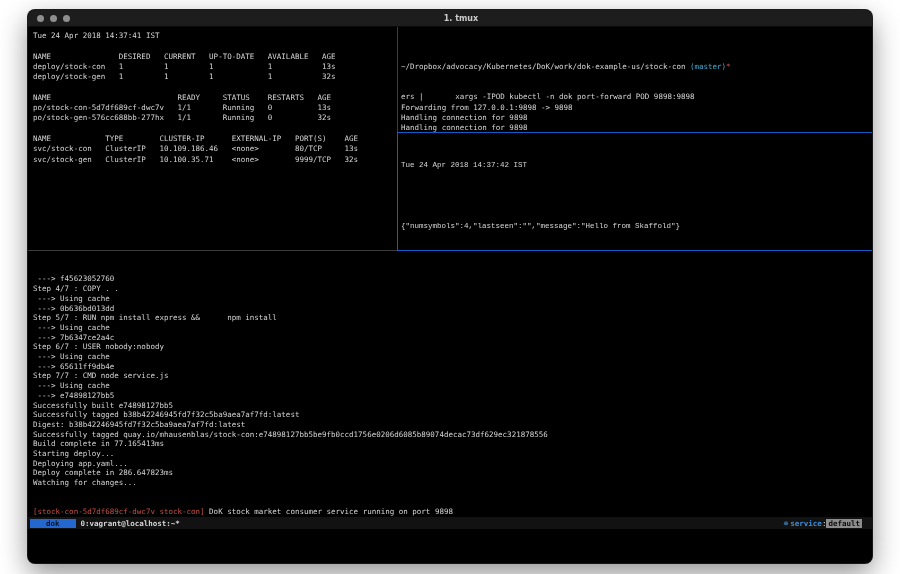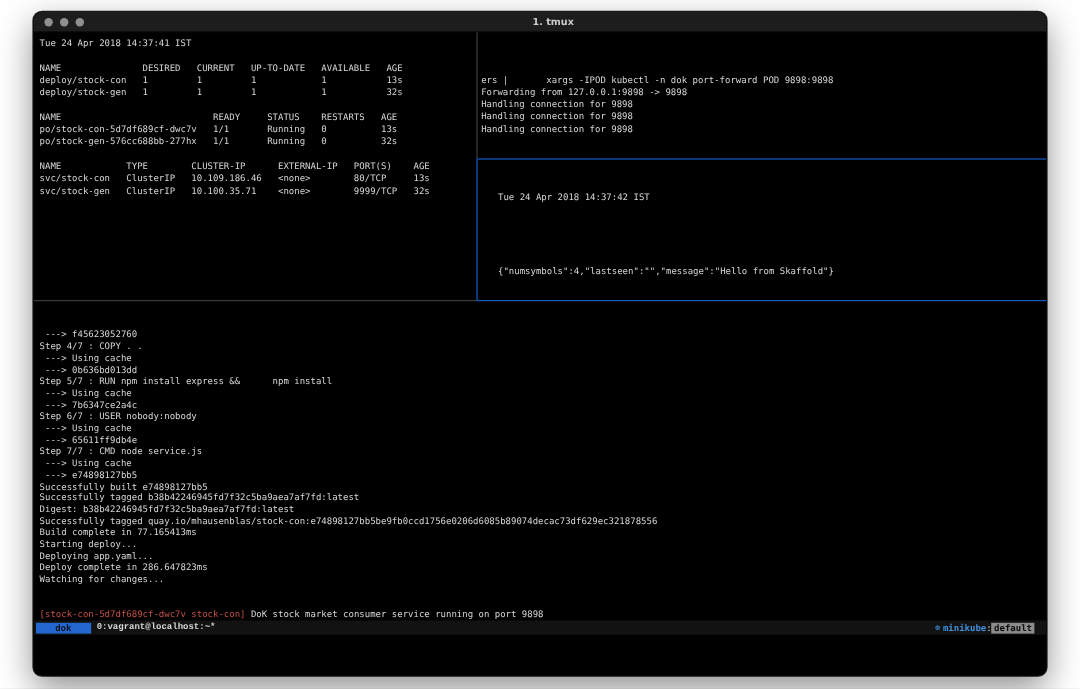--- a/index.html
+++ b/index.html
@@ -18,42 +18,42 @@
            color:#cccccc; font-family:"DejaVu Sans", sans-serif;padding-left:22px; }
 
   .term { position:absolute; left:0; top:17px; right:0; bottom:0; background:#000; }
 
   .pane { position:absolute; overflow:hidden; }
   .lines, .line { white-space:pre; font-size:7.5px; line-height:10.3px; color:#d6d6d6; }
   .line { min-height:10.3px; }
 
   .pane-tl     { left:0;   top:0;    width:369px; height:223px; padding:4px 0 0 5px; }
   .pane-tr     { left:370px; top:0;  right:0;     height:105px; padding:14px 0 0 3px; }
-  .pane-br     { left:384px; top:106px; right:0;  height:117px; padding:6px 0 0 3px; }
+  .pane-br     { left:370px; top:106px; right:0;  height:117px; padding:6px 0 0 3px;font-family:Liberation Mono, monospace; }
   .pane-bottom { left:0;  top:224px; right:0;     height:266px; padding:4px 0 0 5px; }
   .pane-bottom .lines, .pane-bottom .line { line-height:9.7px; }
   .pane-bottom .line { min-height:9.7px; }
 
   .divider { position:absolute; background:#3c3c3c; }
   .divider.blue { background:#155bc4; }
   .div-v-top    { left:369px; top:0;     width:1px; height:105px; }
   .div-v-active { left:369px; top:106px; width:1px; height:117px; }
   .div-h-mid    { left:369px; top:105px; right:0;   height:1px; }
   .div-h-bl     { left:0;     top:223px; width:369px; height:1px; }
   .div-h-br     { left:369px; top:223px; right:0;   height:1px; }
 
   .cyan   { color:#3fb0d8; }
   .yellow { color:#c79a00; }
   .red    { color:#c05046; }
 
   .statusbar { position:absolute; left:0; top:490px; right:0; height:12px;
                background:#121212; display:flex; align-items:center;
                font-size:7.5px; color:#d6d6d6; padding:0 10px 0 2px; }
   .chip-session { background:#2468cf; color:#041225; padding:0 16px; font-weight:600; }
-  .winlabel { margin-left:5px; font-weight:600;font-family:Liberation Mono, monospace; }
+  .winlabel { margin-left:5px; font-weight:600; }
   .flex { flex:1; }
   .kube { color:#3f8fd9; font-weight:600; }
   .kube .kicon { margin-right:2px; }
   .kcolon { color:#d6d6d6; }
   .chip-ns { background:#8c8c8c; color:#0c0c0c; padding:0 2px; font-weight:600; }
 </style>
 </head>
 <body>
 
 <div class="window">
@@ -86,20 +86,21 @@
     </div>
 
     <div class="divider div-v-top"></div>
     <div class="divider blue div-v-active"></div>
     <div class="divider blue div-h-mid"></div>
     <div class="divider div-h-bl"></div>
     <div class="divider blue div-h-br"></div>
 
     <div class="pane pane-tr">
       <div class="lines">
+        <div class="line"><span>~/Dropbox/advocacy/Kubernetes/DoK/work/dok-example-us/stock-con </span><span class="cyan">(master)</span><span class="red">*</span></div>
         <div class="line">ers |       xargs -IPOD kubectl -n dok port-forward POD 9898:9898
 Forwarding from 127.0.0.1:9898 -&gt; 9898
 Handling connection for 9898
 Handling connection for 9898
 Handling connection for 9898</div>
       </div>
     </div>
 
     <div class="pane pane-br">
       <div class="lines">
@@ -138,19 +139,19 @@
         
         
         
       </div>
     </div>
 
     <div class="statusbar">
       <span class="chip-session">dok</span>
       <span class="winlabel">0:vagrant@localhost:~*</span>
       <span class="flex"></span>
-      <span class="kube"><span class="kicon">☸</span><span>minikube</span></span>
+      <span class="kube"><span class="kicon">☸</span><span>service</span></span>
       <span class="kcolon">:</span>
       <span class="chip-ns">default</span>
     </div>
 
   </div>
 </div>
 
 </body></html>

